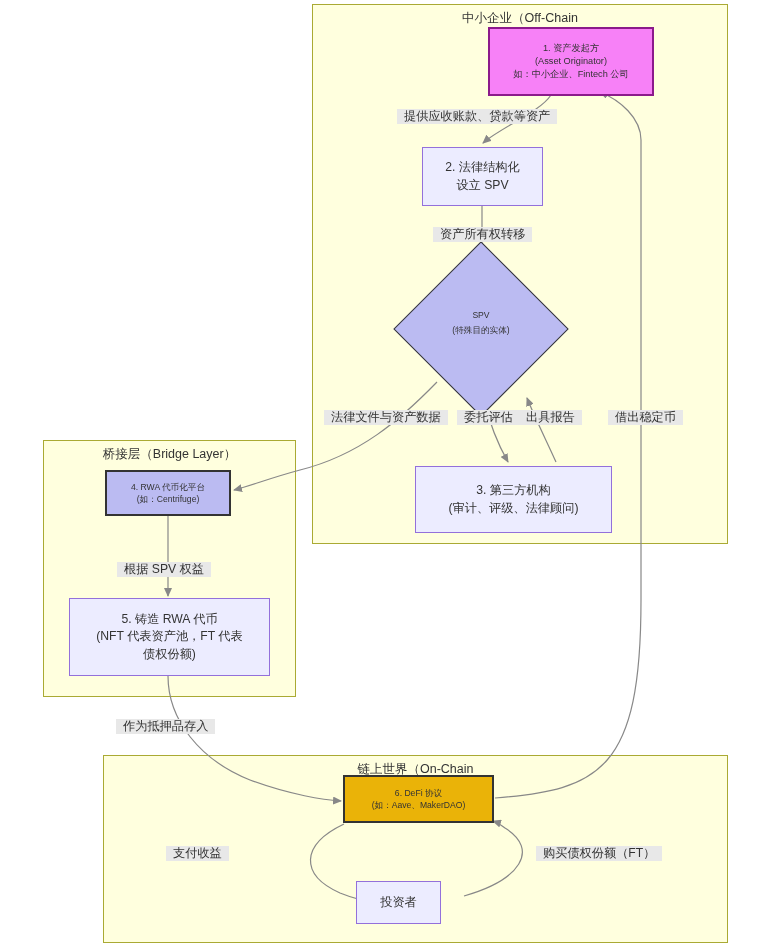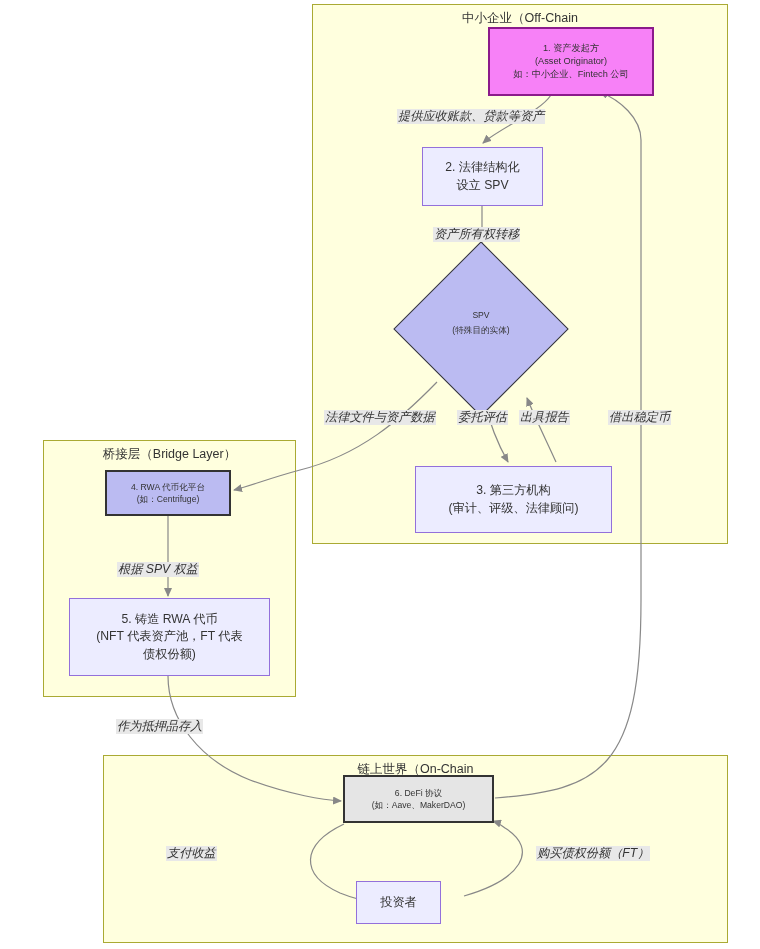--- a/index.html
+++ b/index.html
@@ -60,21 +60,21 @@
   }
   .node-periwinkle {
     background: #bbbbf2;
     border: 2px solid #333333;
   }
   .node-magenta {
     background: #f781f7;
     border: 2px solid #8b1a8b;
   }
   .node-green {
-    background: #e5e5e5;
+    background: #eab308;
     border: 2px solid #333333;
   }
   .node .l1, .node .l2, .node .l3 {
     display: block;
     white-space: nowrap;
   }
   .fs12 { font-size: 12.2px; }
   .fs9  { font-size: 9.2px; }
   .fs8  { font-size: 8.6px; }
 
@@ -103,23 +103,22 @@
     font-size: 8.6px;
     line-height: 1.7;
     text-align: center;
   }
   .edge-label {
     position: absolute;
     background: #e8e8e8;
     color: #333333;
     font-size: 12.2px;
     white-space: nowrap;
-    padding: 0 1px;
+    padding: 0 7px;
     line-height: 1.25;
-    font-style: italic;
   }
 </style>
 </head>
 <body>
 
 <div id="canvas">
 
   <div class="cluster" style="left:312px; top:4px; width:416px; height:540px;">
     <div class="cluster-label">中小企业（Off-Chain</div>
   </div>

